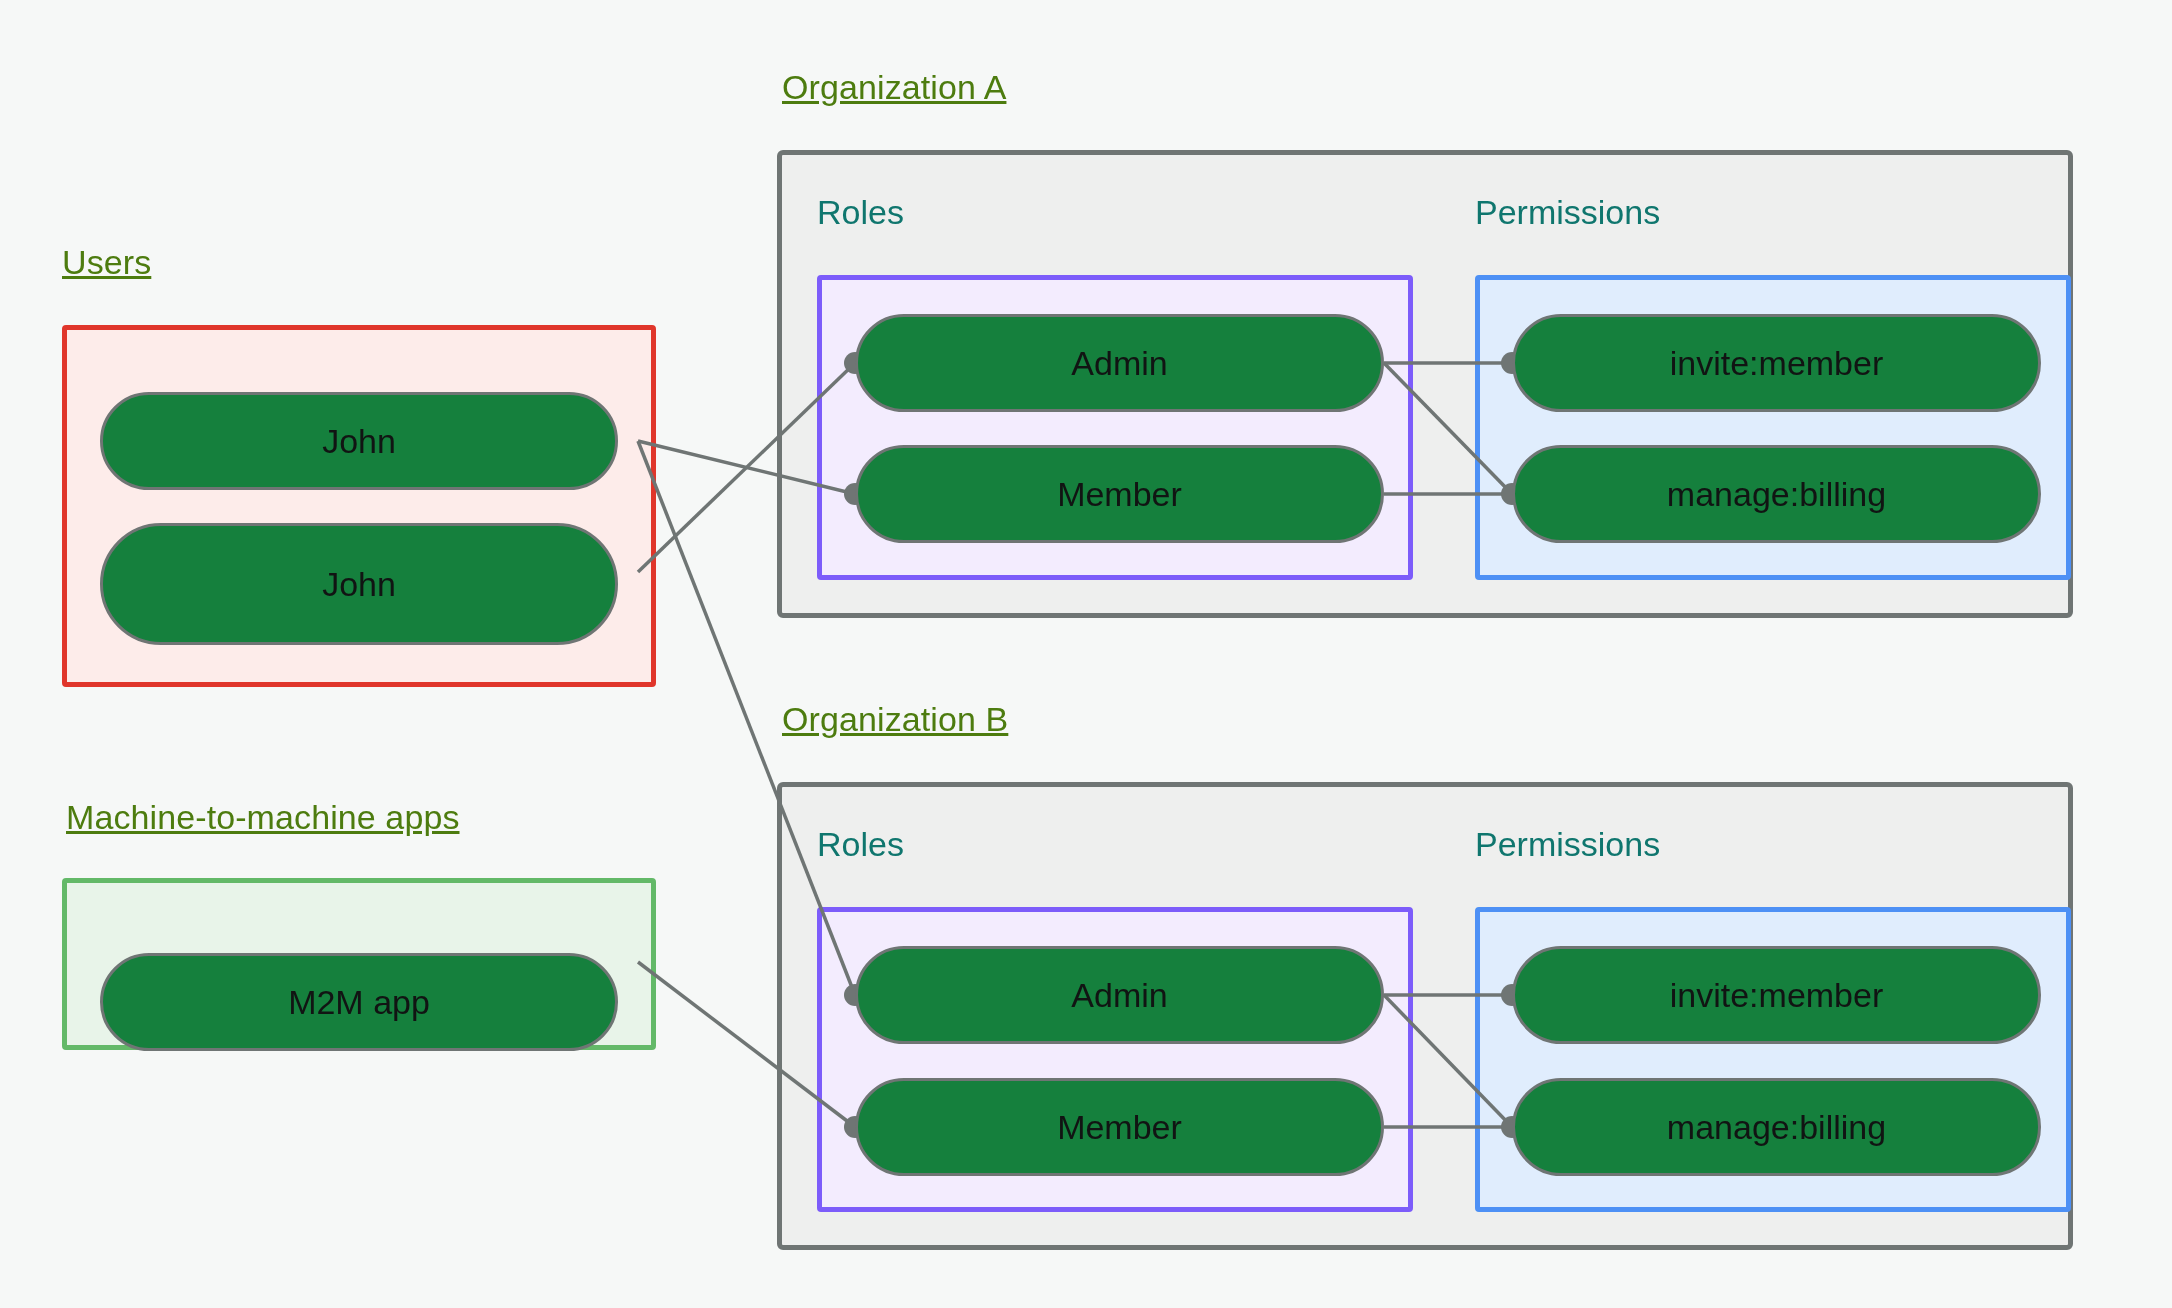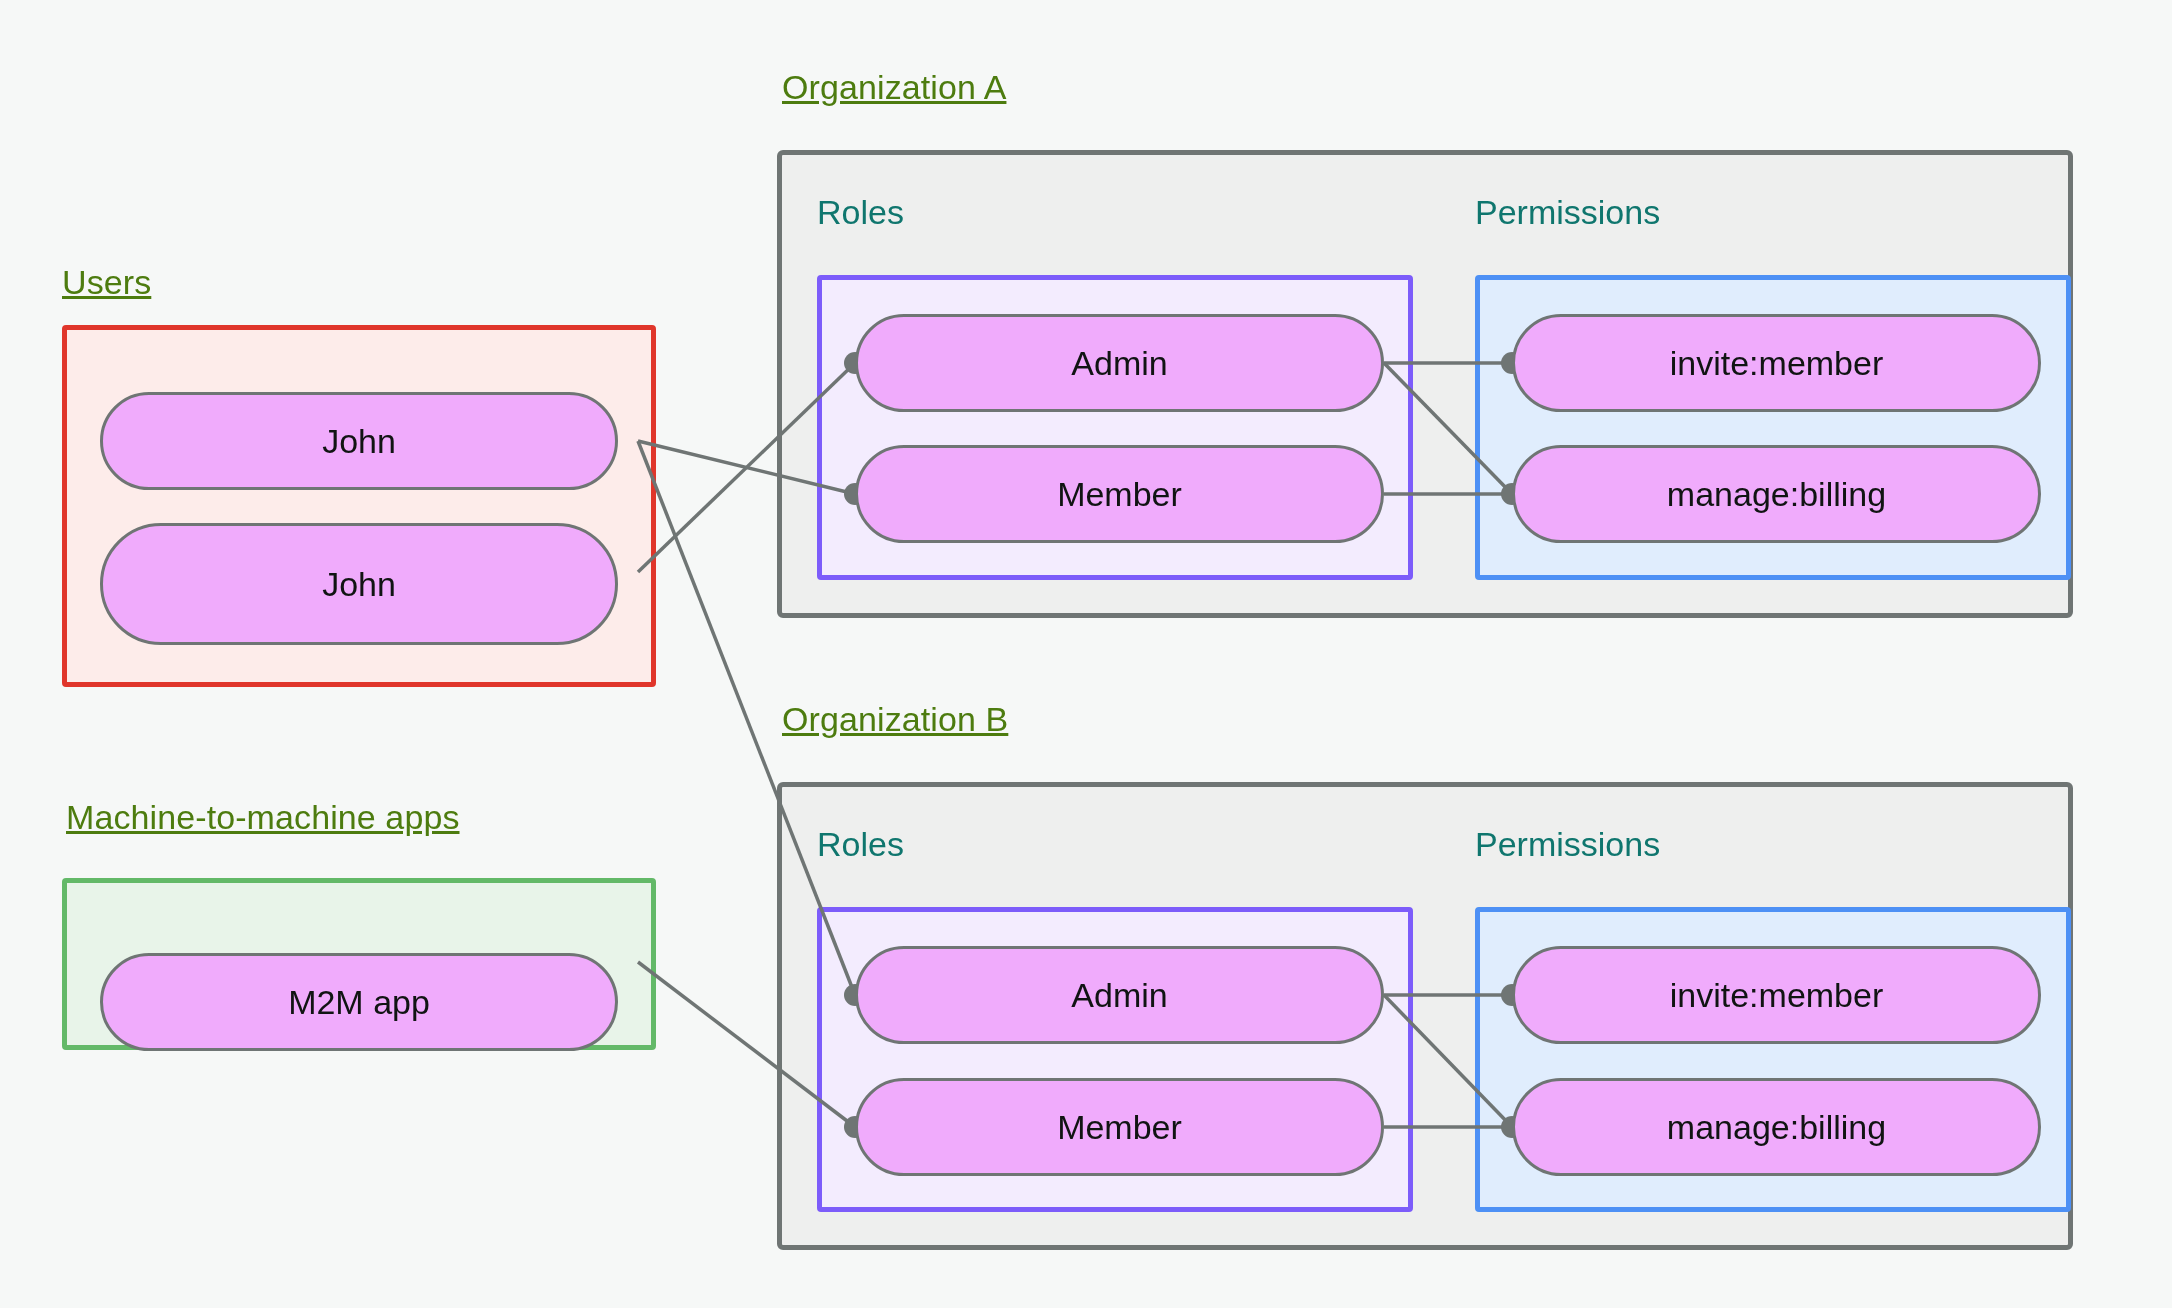--- a/index.html
+++ b/index.html
@@ -43,21 +43,21 @@
     position:absolute;
     font-size:34px;
     color:#0f766e;
     white-space:nowrap;
     z-index:4;
   }
 
   
   .pill{
     position:absolute;box-sizing:border-box;
-    background:#f0abfc;
+    background:#15803d;
     border:3px solid #6f7574;
     border-radius:999px;
     display:flex;align-items:center;justify-content:center;
     font-size:34px;
     color:#111413;
     z-index:3;
     white-space:nowrap;
   }
 </style>
 </head>
@@ -89,21 +89,21 @@
       <circle cx="855" cy="494" r="11"></circle>
       <circle cx="1512" cy="363" r="11"></circle>
       <circle cx="1512" cy="494" r="11"></circle>
       <circle cx="855" cy="995" r="11"></circle>
       <circle cx="855" cy="1127" r="11"></circle>
       <circle cx="1512" cy="995" r="11"></circle>
       <circle cx="1512" cy="1127" r="11"></circle>
     </g>
   </svg>
 
-  <div class="grp-label" style="left:62px;top:243px;margin-top:20px;">Users</div>
+  <div class="grp-label" style="left:62px;top:243px;">Users</div>
 
   <div class="box box-users" style="left:62px;top:325px;width:594px;height:362px;"></div>
 
   <div class="pill" style="left:100px;top:392px;width:518px;height:98px;">John</div>
 
   <div class="pill" style="left:100px;top:523px;width:518px;height:122px;">John</div>
 
   <div class="grp-label" style="left:66px;top:798px;">Machine-to-machine apps</div>
 
   <div class="box box-m2m" style="left:62px;top:878px;width:594px;height:172px;"></div>

